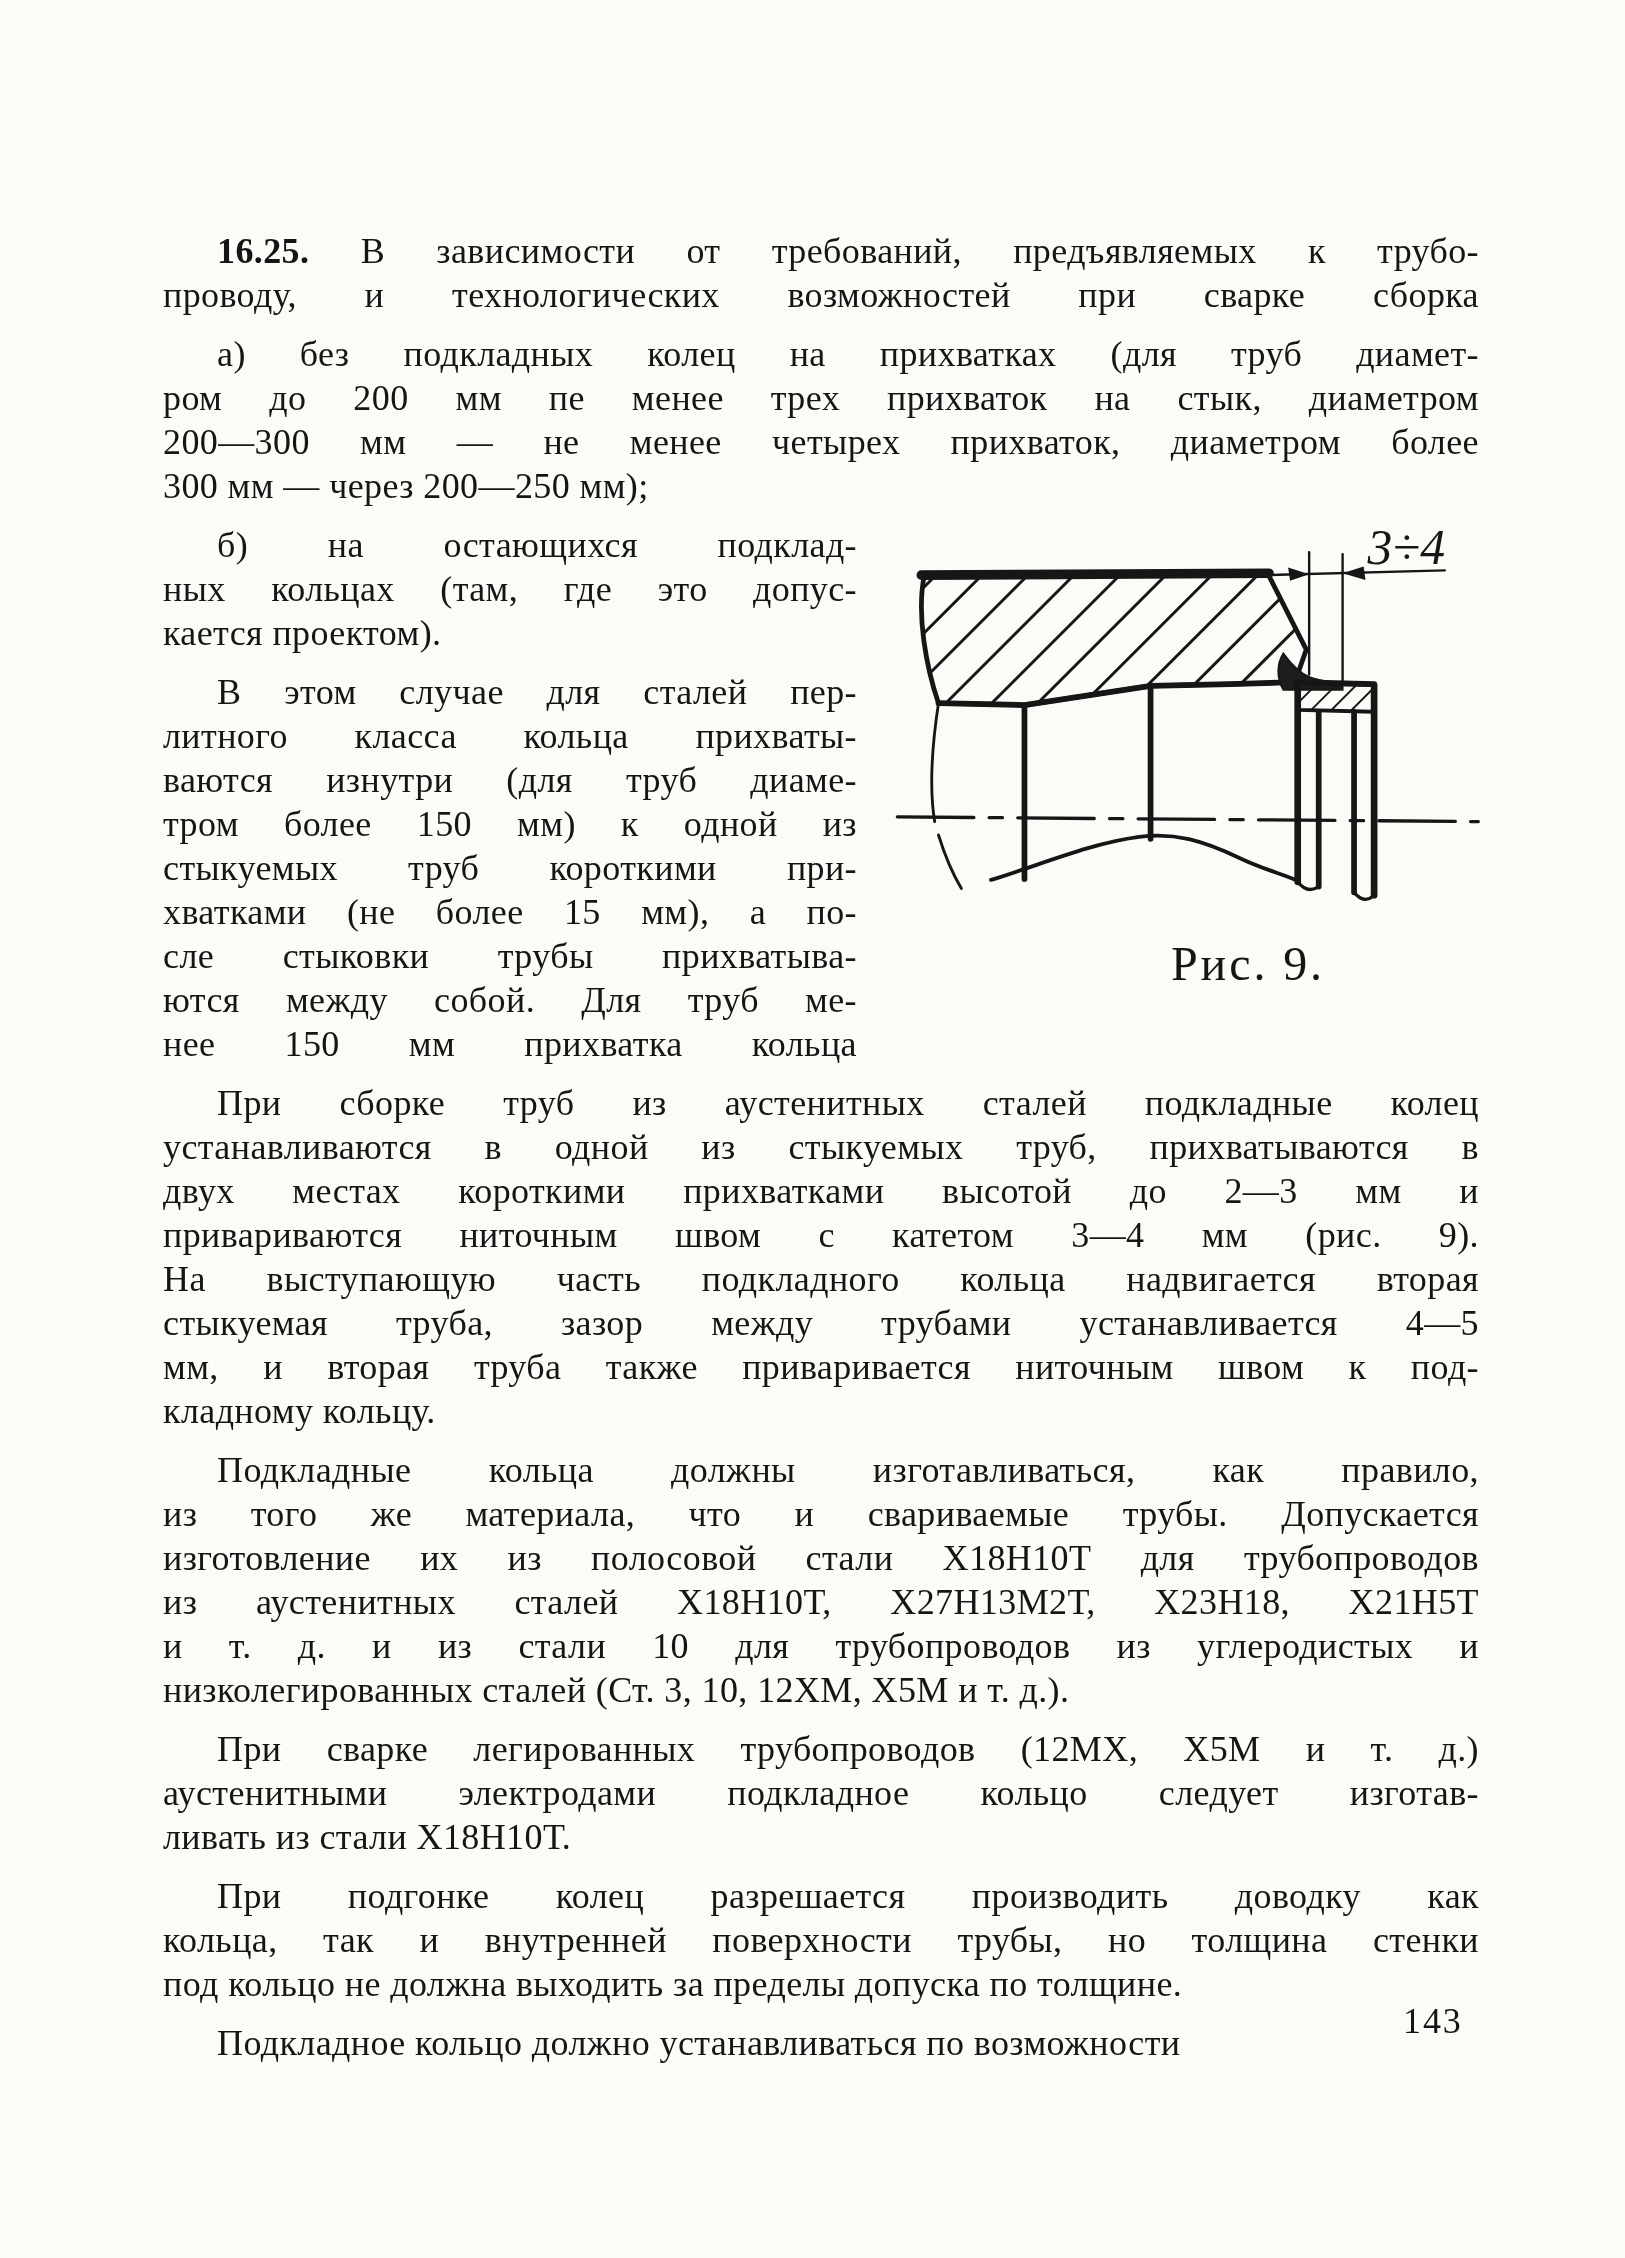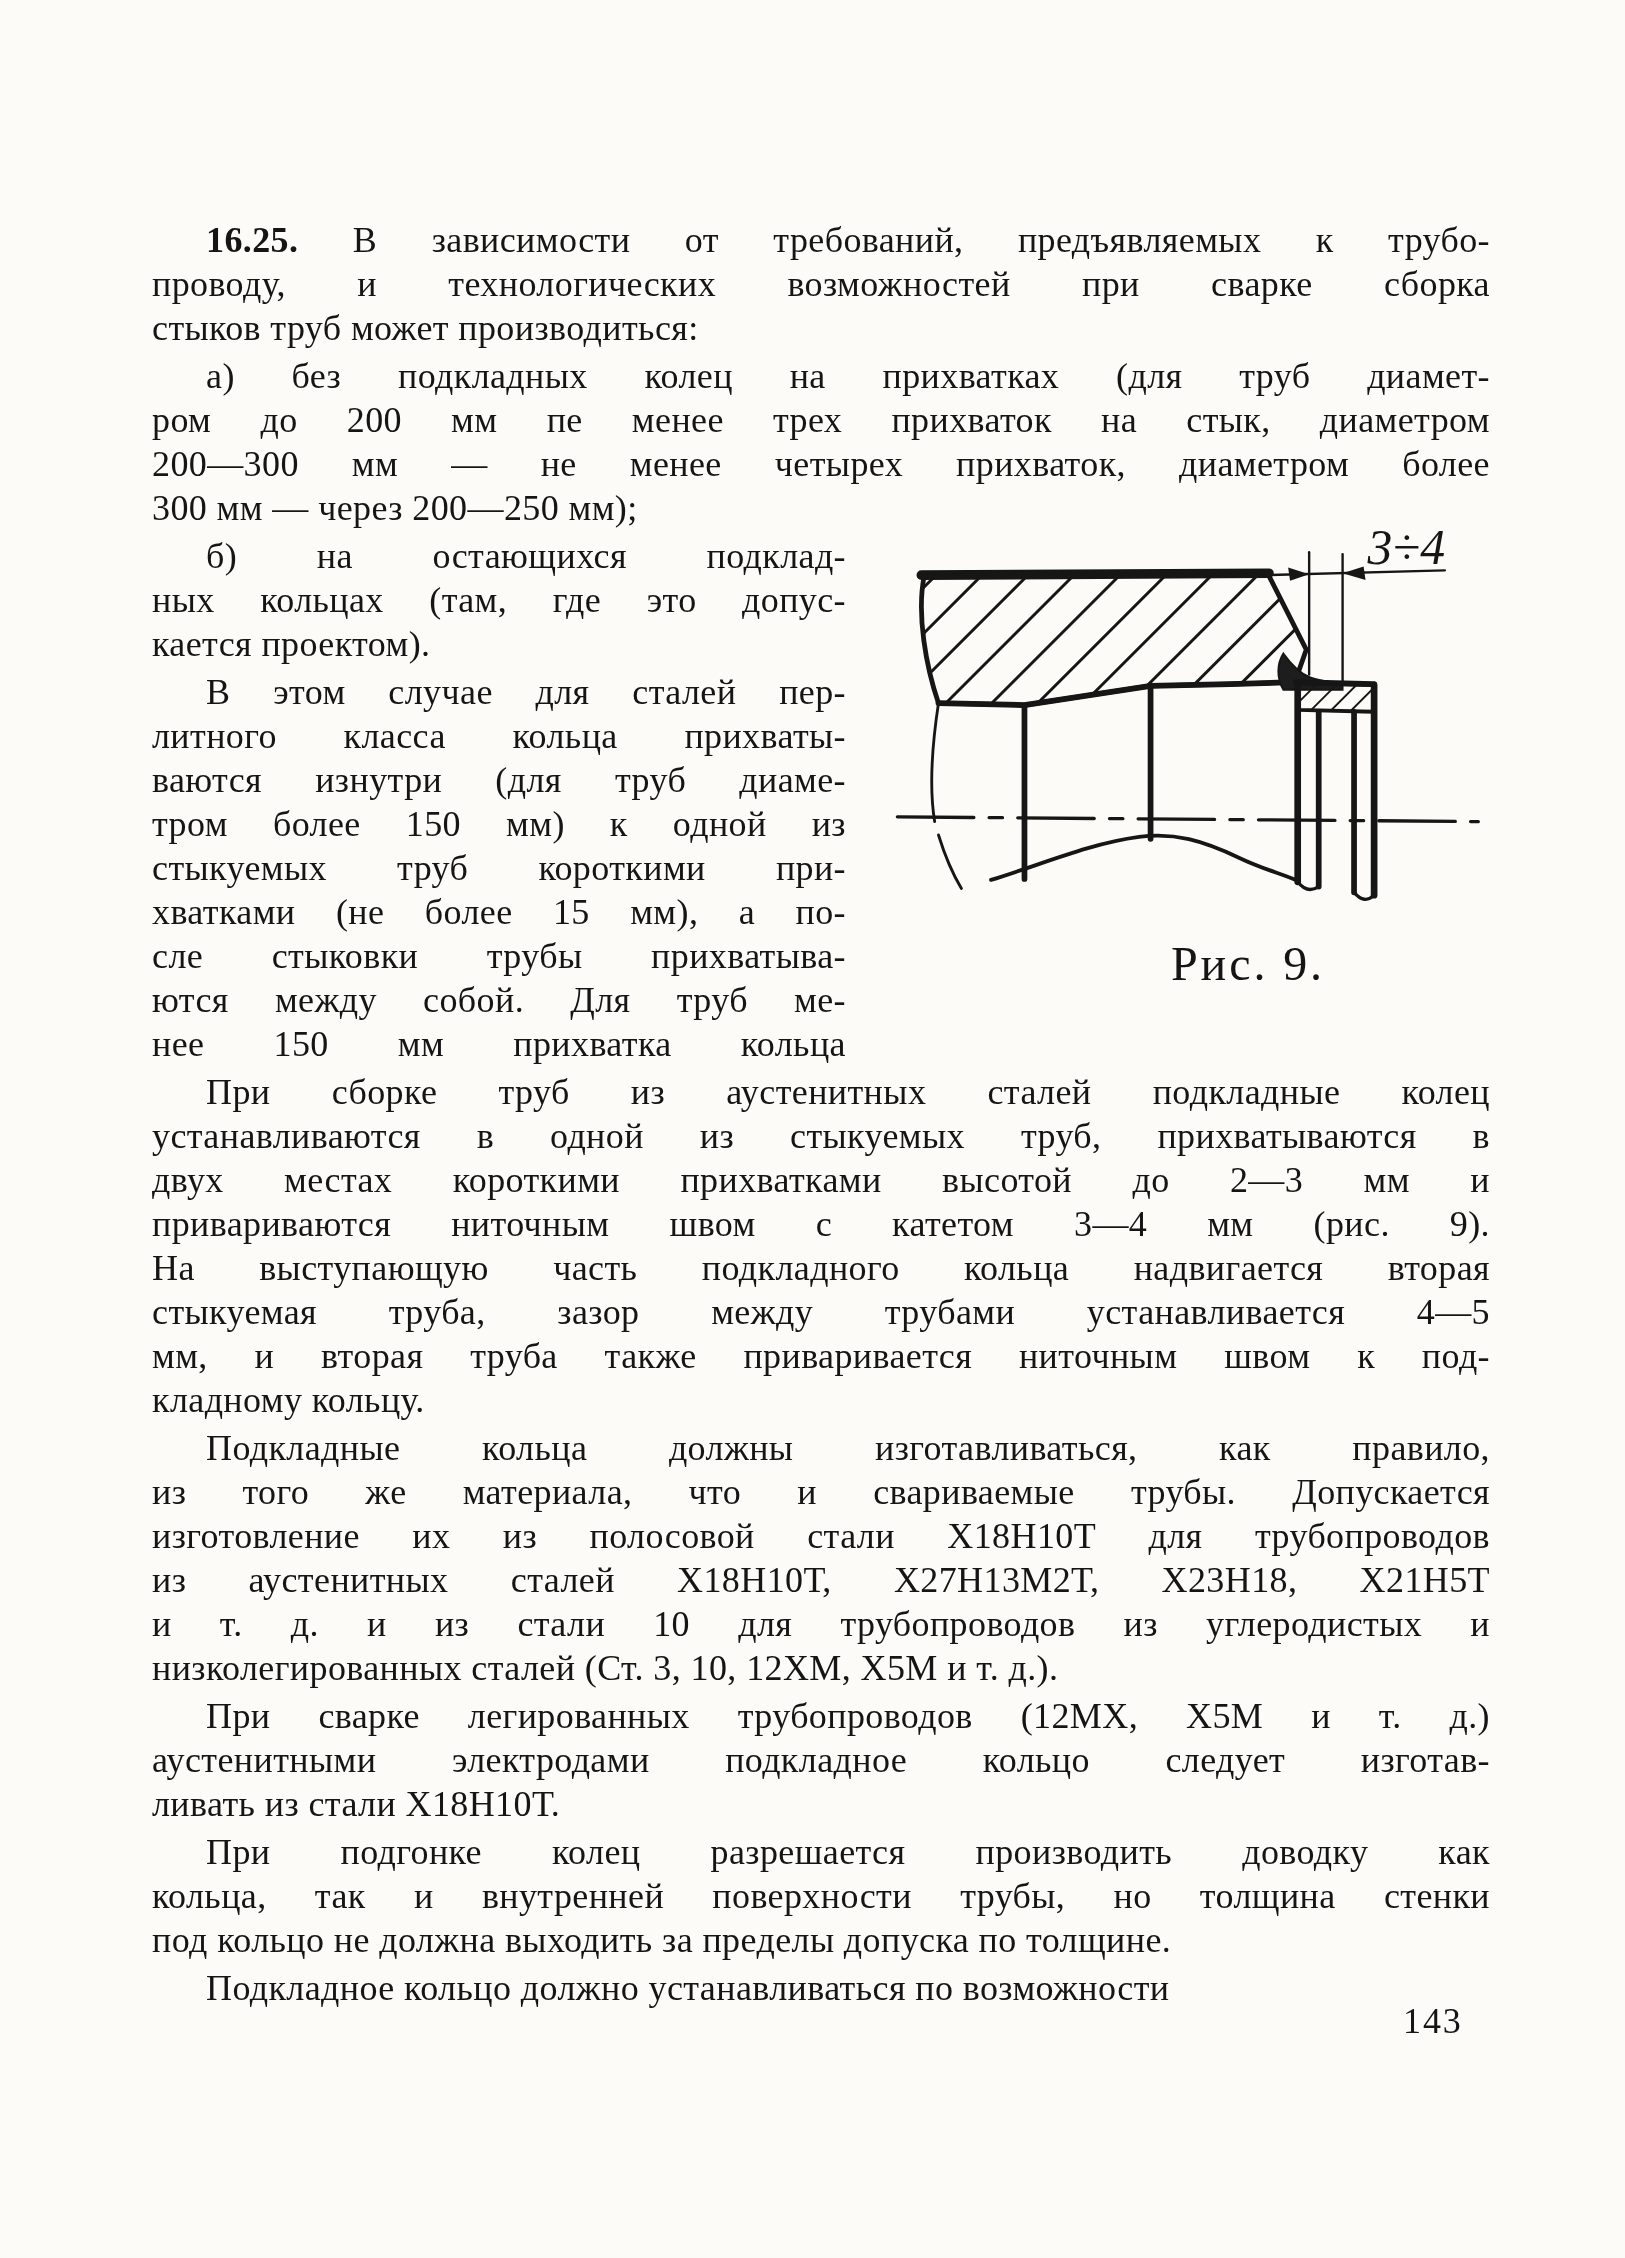--- a/index.html
+++ b/index.html
@@ -16,21 +16,21 @@
   }
   .content {
     position: absolute;
     left: 148px;
     top: 214px;
     width: 1346px;
     font-size: 36px;
     line-height: 44px;
     letter-spacing: 0.4px;
   }
-  .para { margin: 4px; }
+  .para { margin: 15px; }
   .para .tline { min-height: 44px; }
   .para .tline:first-child { text-indent: 54px; }
   .tline.jfy { text-align: justify; text-align-last: justify; }
   .tline:not(.jfy) { text-align: left; }
   .narrow { width: 694px; }
   b { font-weight: bold; }
 
   .figure {
     position: absolute;
     left: 709px;
@@ -58,21 +58,20 @@
 </head>
 <body>
 
 <div class="page">
 
   <div class="content">
 
     <div class="para">
         <div class="tline jfy"><b>16.25.</b> В зависимости от требований, предъявляемых к трубо-</div>
         <div class="tline jfy">проводу, и технологических возможностей при сварке сборка</div>
-        <div class="tline">стыков труб может производиться:</div>
       </div>
 
     <div class="para">
         <div class="tline jfy">а) без подкладных колец на прихватках (для труб диамет-</div>
         <div class="tline jfy">ром до 200 мм пе менее трех прихваток на стык, диаметром</div>
         <div class="tline jfy">200—300 мм — не менее четырех прихваток, диаметром более</div>
         <div class="tline">300 мм — через 200—250 мм);</div>
       </div>
 
     <div class="para narrow">

